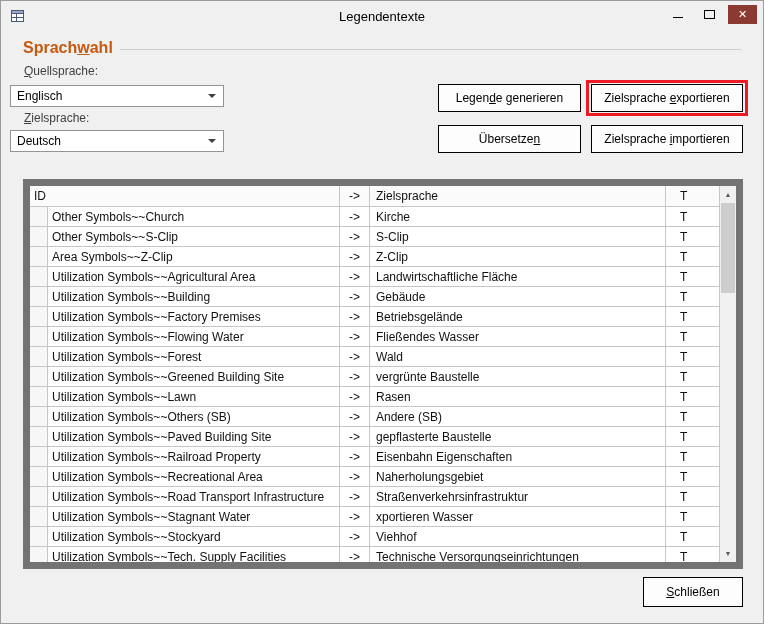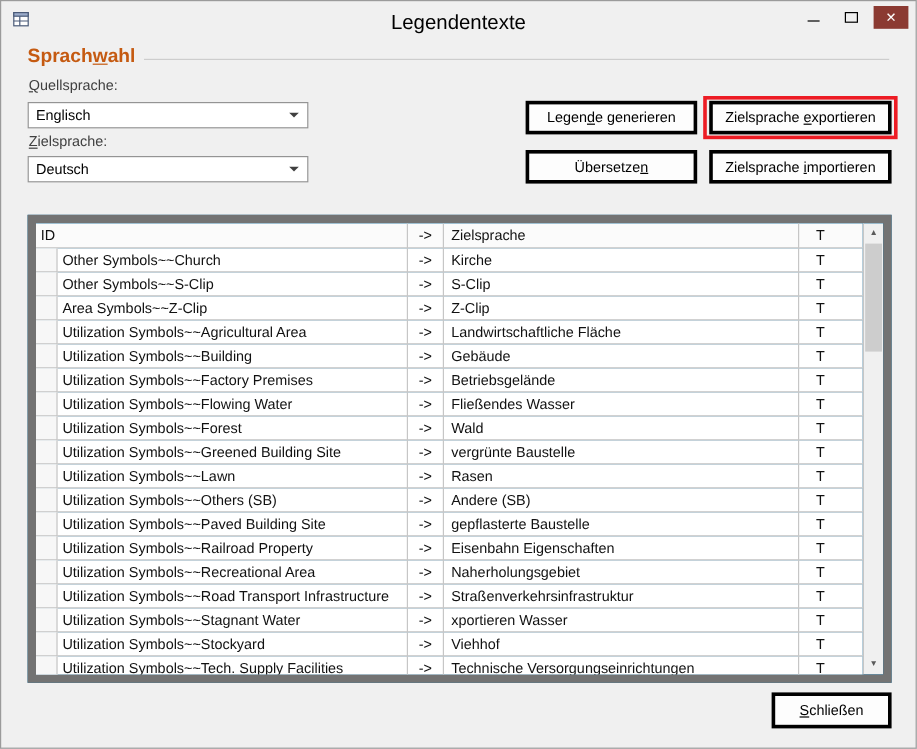--- a/index.html
+++ b/index.html
@@ -13,53 +13,53 @@
   .window {
     position: absolute; left: 0; top: 0; width: 764px; height: 624px;
     background: var(--dialog-bg, #f0f0f0);
     border: 1px solid var(--window-border, #9b9b9b);
   }
   
   .titlebar { position: absolute; left: 0; top: 0; right: 0; height: 30px; }
   .app-icon { position: absolute; left: 9px; top: 7px; }
   .title {
     position: absolute; left: 50%; top: 8px; transform: translateX(-50%);
-    font-size: 17px; color: #000; white-space: nowrap;
+    font-size: 13px; color: #000; white-space: nowrap;
   }
   .win-buttons { position: absolute; right: 6px; top: 4px; display: flex; gap: 5px; }
   .win-btn {
     width: 27px; height: 19px; display: flex; align-items: center; justify-content: center;
     color: #000;
   }
   .glyph-min { width: 10px; height: 1px; background: #000; display: block; margin-top: 5px; }
   .glyph-max { width: 11px; height: 9px; border: 1px solid #000; display: block; background: transparent; }
   .win-btn.close { background: var(--close-red, #8b3a32); color: #fff; font-size: 11px; width: 29px; }
   
   .group-row { position: absolute; left: 22px; top: 38px; right: 22px; display: flex; align-items: center; }
   .group-label { color: var(--accent-orange, #c55a11); font-size: 16px; font-weight: bold; white-space: pre; }
   .group-line { flex: 1; height: 1px; background: #cdcdcd; margin-left: 7px; margin-top: 3px; }
   .field-label { position: absolute; left: 23px; font-size: 12px; color: #404040; white-space: pre; }
   .lbl-src { top: 63px; }
   .lbl-tgt { top: 110px; text-align: right; }
   .combo {
-    position: absolute; left: 22px; width: 234px; height: 22px;
+    position: absolute; left: 9px; width: 214px; height: 22px;
     background: #fff; border: 1px solid #949494;
     display: flex; align-items: center; padding-left: 6px; font-size: 12px; color: #000;
   }
   .combo-src { top: 84px; }
   .combo-tgt { top: 129px; gap: 28px; }
   .caret {
     margin-left: auto; margin-right: 7px; width: 0; height: 0;
     border-left: 4px solid transparent; border-right: 4px solid transparent;
     border-top: 4px solid #404040;
   }
   .ak { text-decoration: underline; }
   
   .btn {
-    position: absolute; background: #fdfdfd; border: 3px solid #000000;
+    position: absolute; background: #fdfdfd; border: 1px solid #000000;
     font-size: 12px; color: #000; display: flex; align-items: center; justify-content: center;
     white-space: pre;
   }
   .btn-generate  { left: 437px; top: 83px;  width: 143px; height: 28px; }
   .btn-export    { left: 590px; top: 83px;  width: 152px; height: 28px; }
   .btn-translate { left: 437px; top: 124px; width: 143px; height: 28px; }
   .btn-import    { left: 590px; top: 124px; width: 152px; height: 28px; }
   .btn-close-dialog { left: 642px; top: 576px; width: 100px; height: 30px; }
   .highlight-rect {
     position: absolute; left: 585px; top: 79px; width: 162px; height: 36px;

